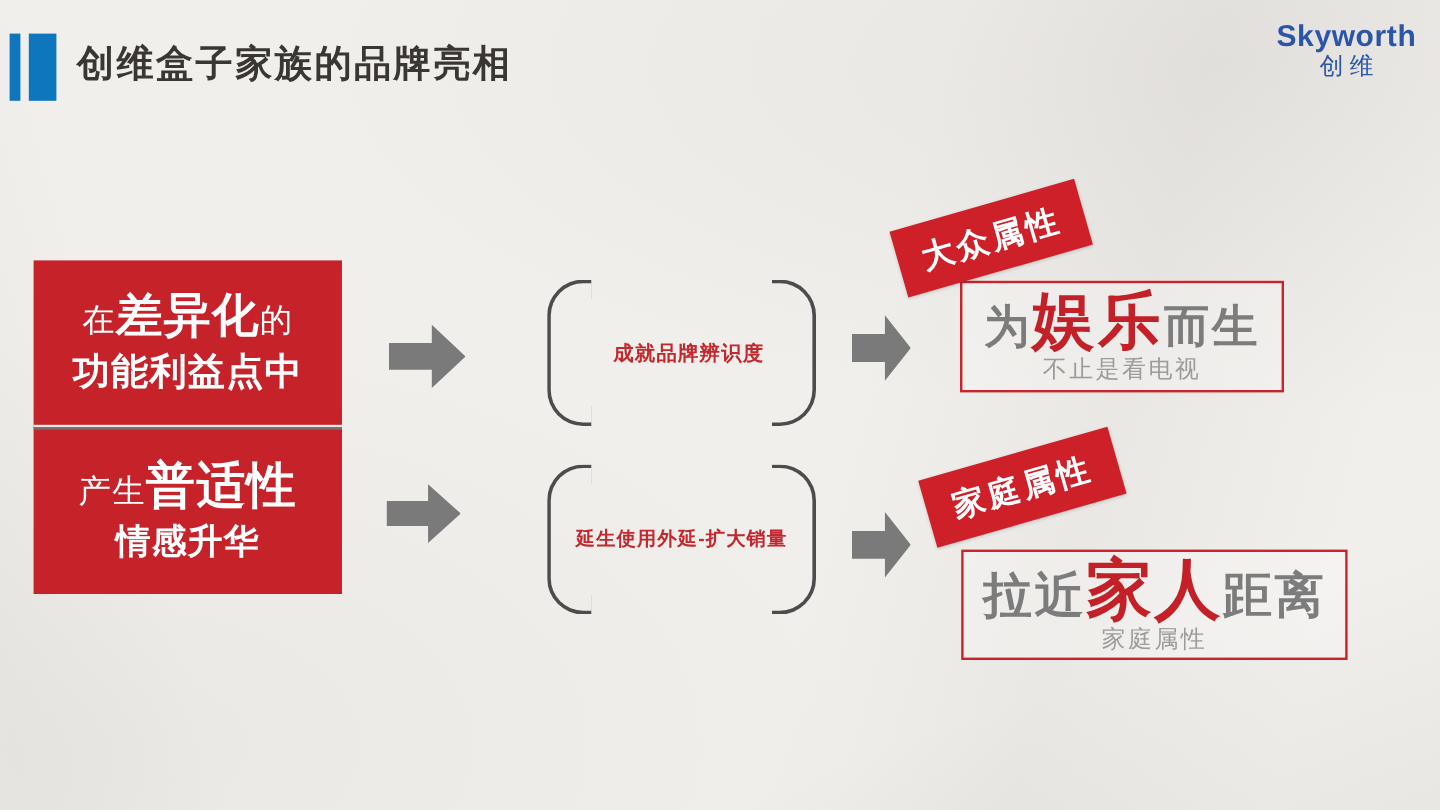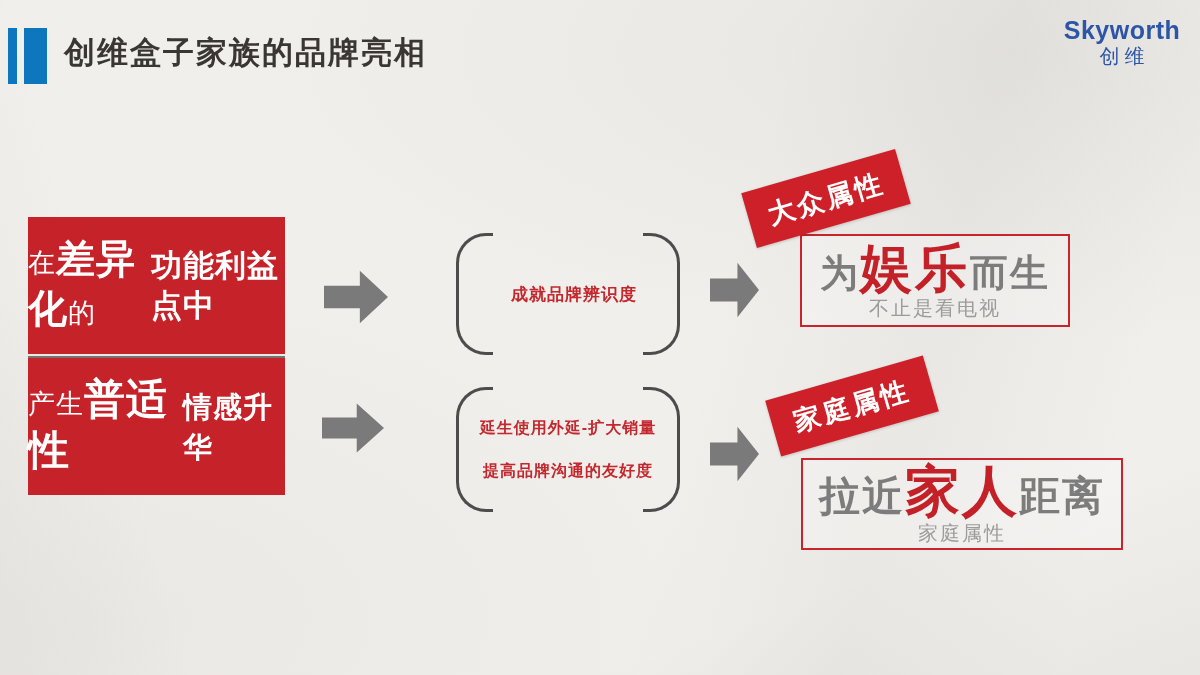--- a/index.html
+++ b/index.html
@@ -20,21 +20,21 @@
   .bar-wide{left:24px;width:23px;height:56px;}
   .page-title{position:absolute;left:64px;top:32px;margin:0;font-size:31px;font-weight:700;
     color:#3a3634;letter-spacing:2px;white-space:nowrap;}
   .logo{position:absolute;left:1052px;top:16px;width:140px;text-align:center;color:#2b55a6;}
   .logo-en{font-size:25px;font-weight:800;letter-spacing:0.5px;line-height:28px;}
   .logo-cn{font-size:20px;font-weight:400;letter-spacing:5px;padding-left:5px;line-height:24px;}
 
   
   .red-block{position:absolute;left:28px;top:217px;width:257px;height:278px;background:#c6222a;
     display:flex;flex-direction:column;}
-  .red-cell{flex:1;display:flex;flex-direction:row;align-items:center;justify-content:center;
+  .red-cell{flex:1;display:flex;flex-direction:column;align-items:center;justify-content:center;
     color:#fff;text-align:left;}
   .block-divider{height:4px;background:linear-gradient(to bottom,#ebe8e5 0 55%,#757270 55% 100%);}
   .rc-l1{font-size:27px;font-weight:500;line-height:46px;letter-spacing:1px;}
   .rc-l1 b{font-size:39px;font-weight:800;letter-spacing:1px;}
   .rc-l2{font-size:31px;font-weight:700;line-height:40px;letter-spacing:1px;}
   .red-cell.bottom .rc-l1 b{font-size:41px;}
   .red-cell.bottom .rc-l2{font-size:29px;font-weight:600;}
 
   
   .arrow{position:absolute;background:#7a7a7a;
@@ -111,21 +111,20 @@
     <div class="cap cap-r"></div>
     <div class="btext">
       <div>成就品牌辨识度</div>
     </div>
   </div>
   <div class="bracket bracket-2">
     <div class="cap cap-l"></div>
     <div class="cap cap-r"></div>
     <div class="btext">
       <div>延生使用外延-扩大销量</div>
-      <div>提高品牌沟通的友好度</div>
     </div>
   </div>
 
   <div class="badge badge-1">大众属性</div>
   <div class="badge badge-2">家庭属性</div>
 
   <div class="result result-1">
     <div class="r-main">
         <span>为</span>
         <b>娱乐</b>

